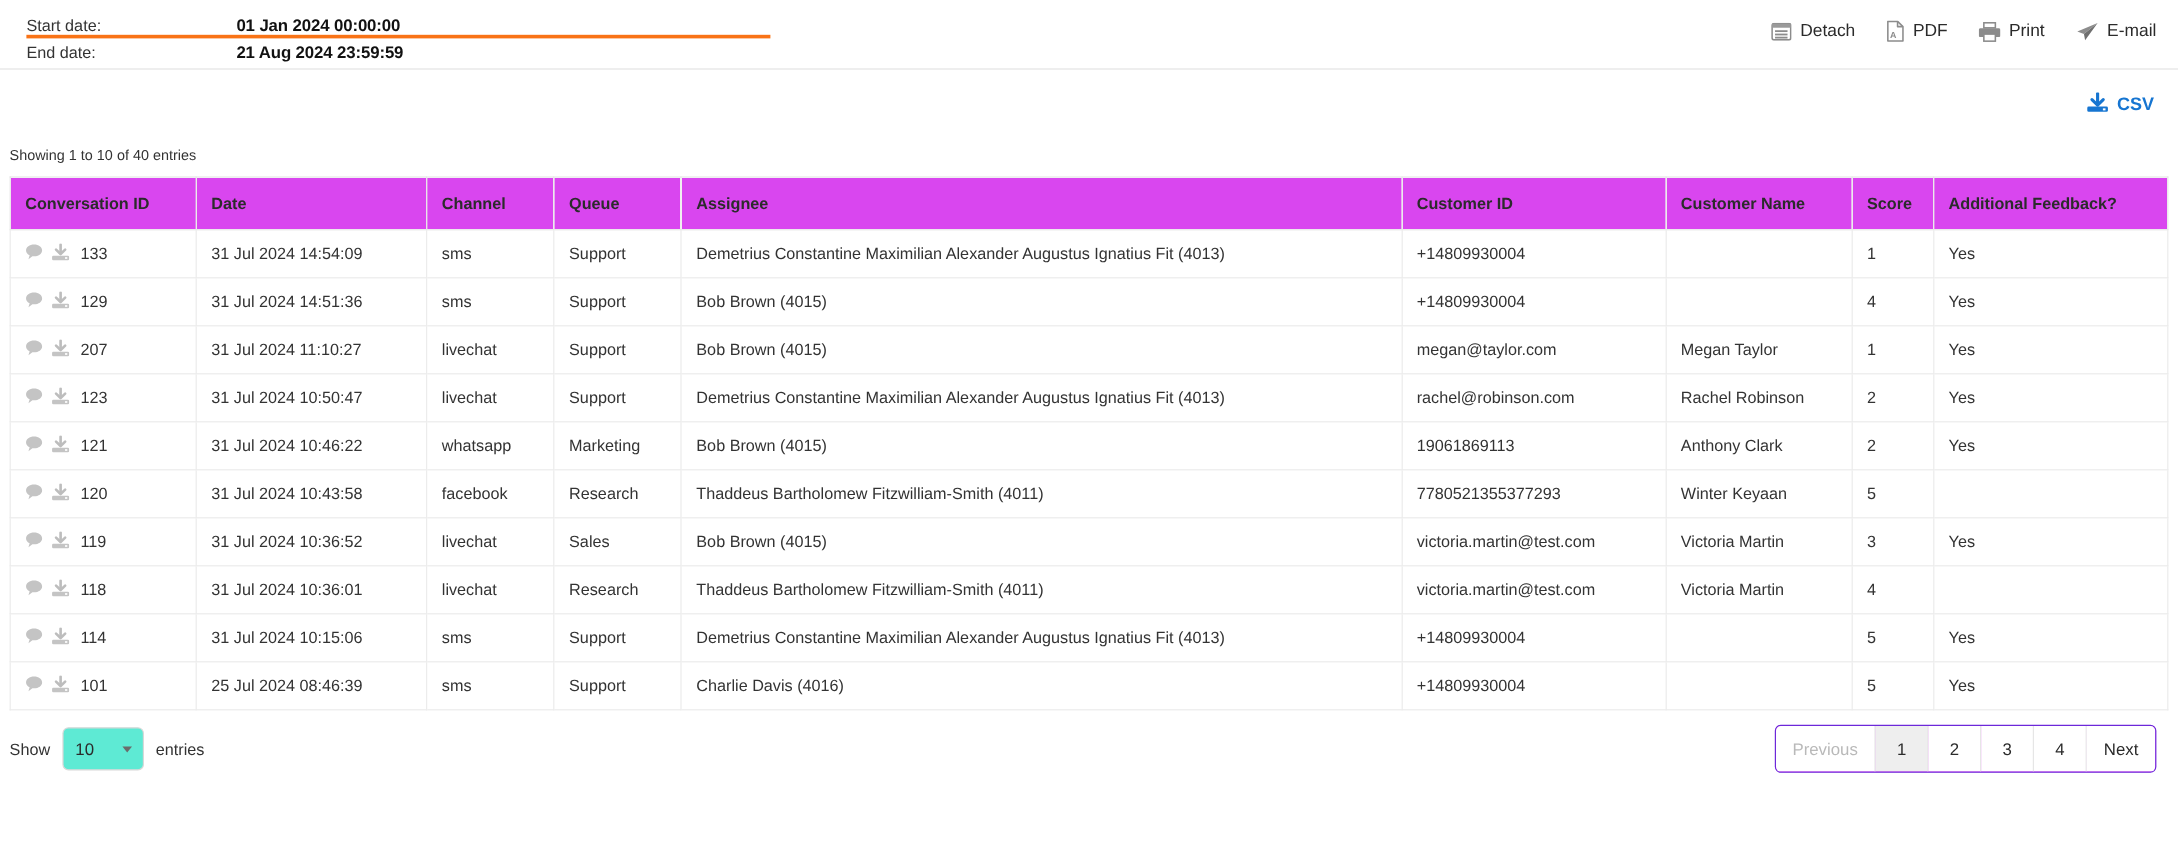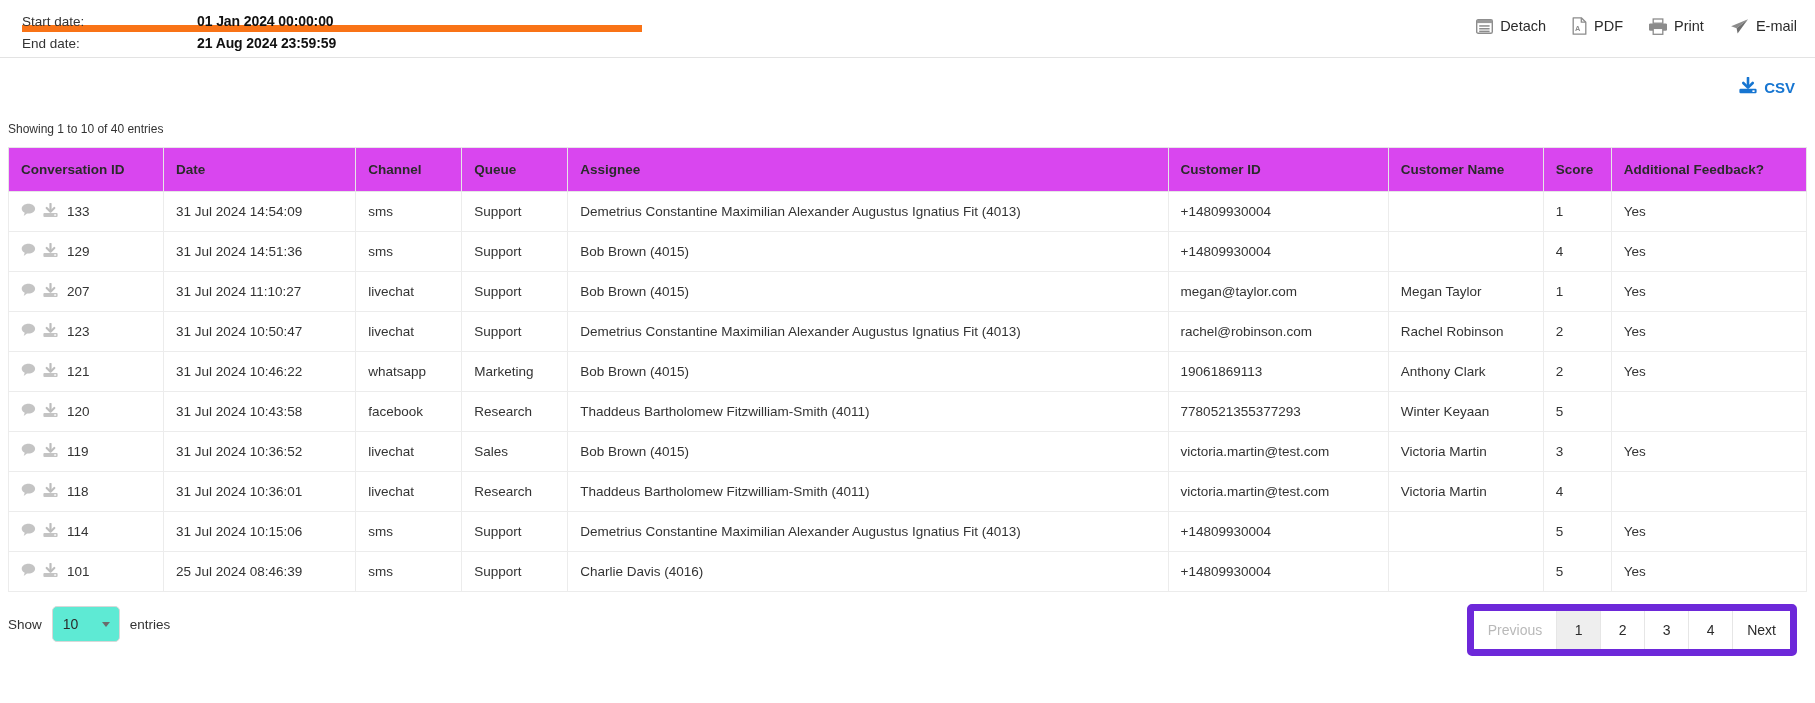--- a/index.html
+++ b/index.html
@@ -24,21 +24,21 @@
     left: 22px; top: 10px;
     width: 620px;
     font-size: 13.5px;
   }
   .date-row {
     display: flex;
     align-items: baseline;
     height: 22px;
     line-height: 22px;
   }
-  .date-row.first { border-bottom: 7px solid #f97316; }
+  .date-row.first { border-bottom: 3px solid #f97316; }
   .date-label {
     width: 175px;
     color: #333333;
     font-size: 13.5px;
   }
   .date-value {
     font-weight: bold;
     color: #111111;
     font-size: 14px;
     letter-spacing: -0.1px;
@@ -184,21 +184,21 @@
     width: 0; height: 0;
     border-left: 4.5px solid transparent;
     border-right: 4.5px solid transparent;
     border-top: 5px solid #6b6b6b;
   }
 
   .pagination {
     position: absolute;
     right: 18px; top: 12px;
     display: flex;
-    border: 7px solid #6d28d9;
+    border: 1px solid #6d28d9;
     border-radius: 5px;
     overflow: hidden;
     background: #d946ef;
   }
   .page-btn {
     min-width: 44px;
     height: 38px;
     padding: 0 14px;
     display: flex;
     align-items: center;

